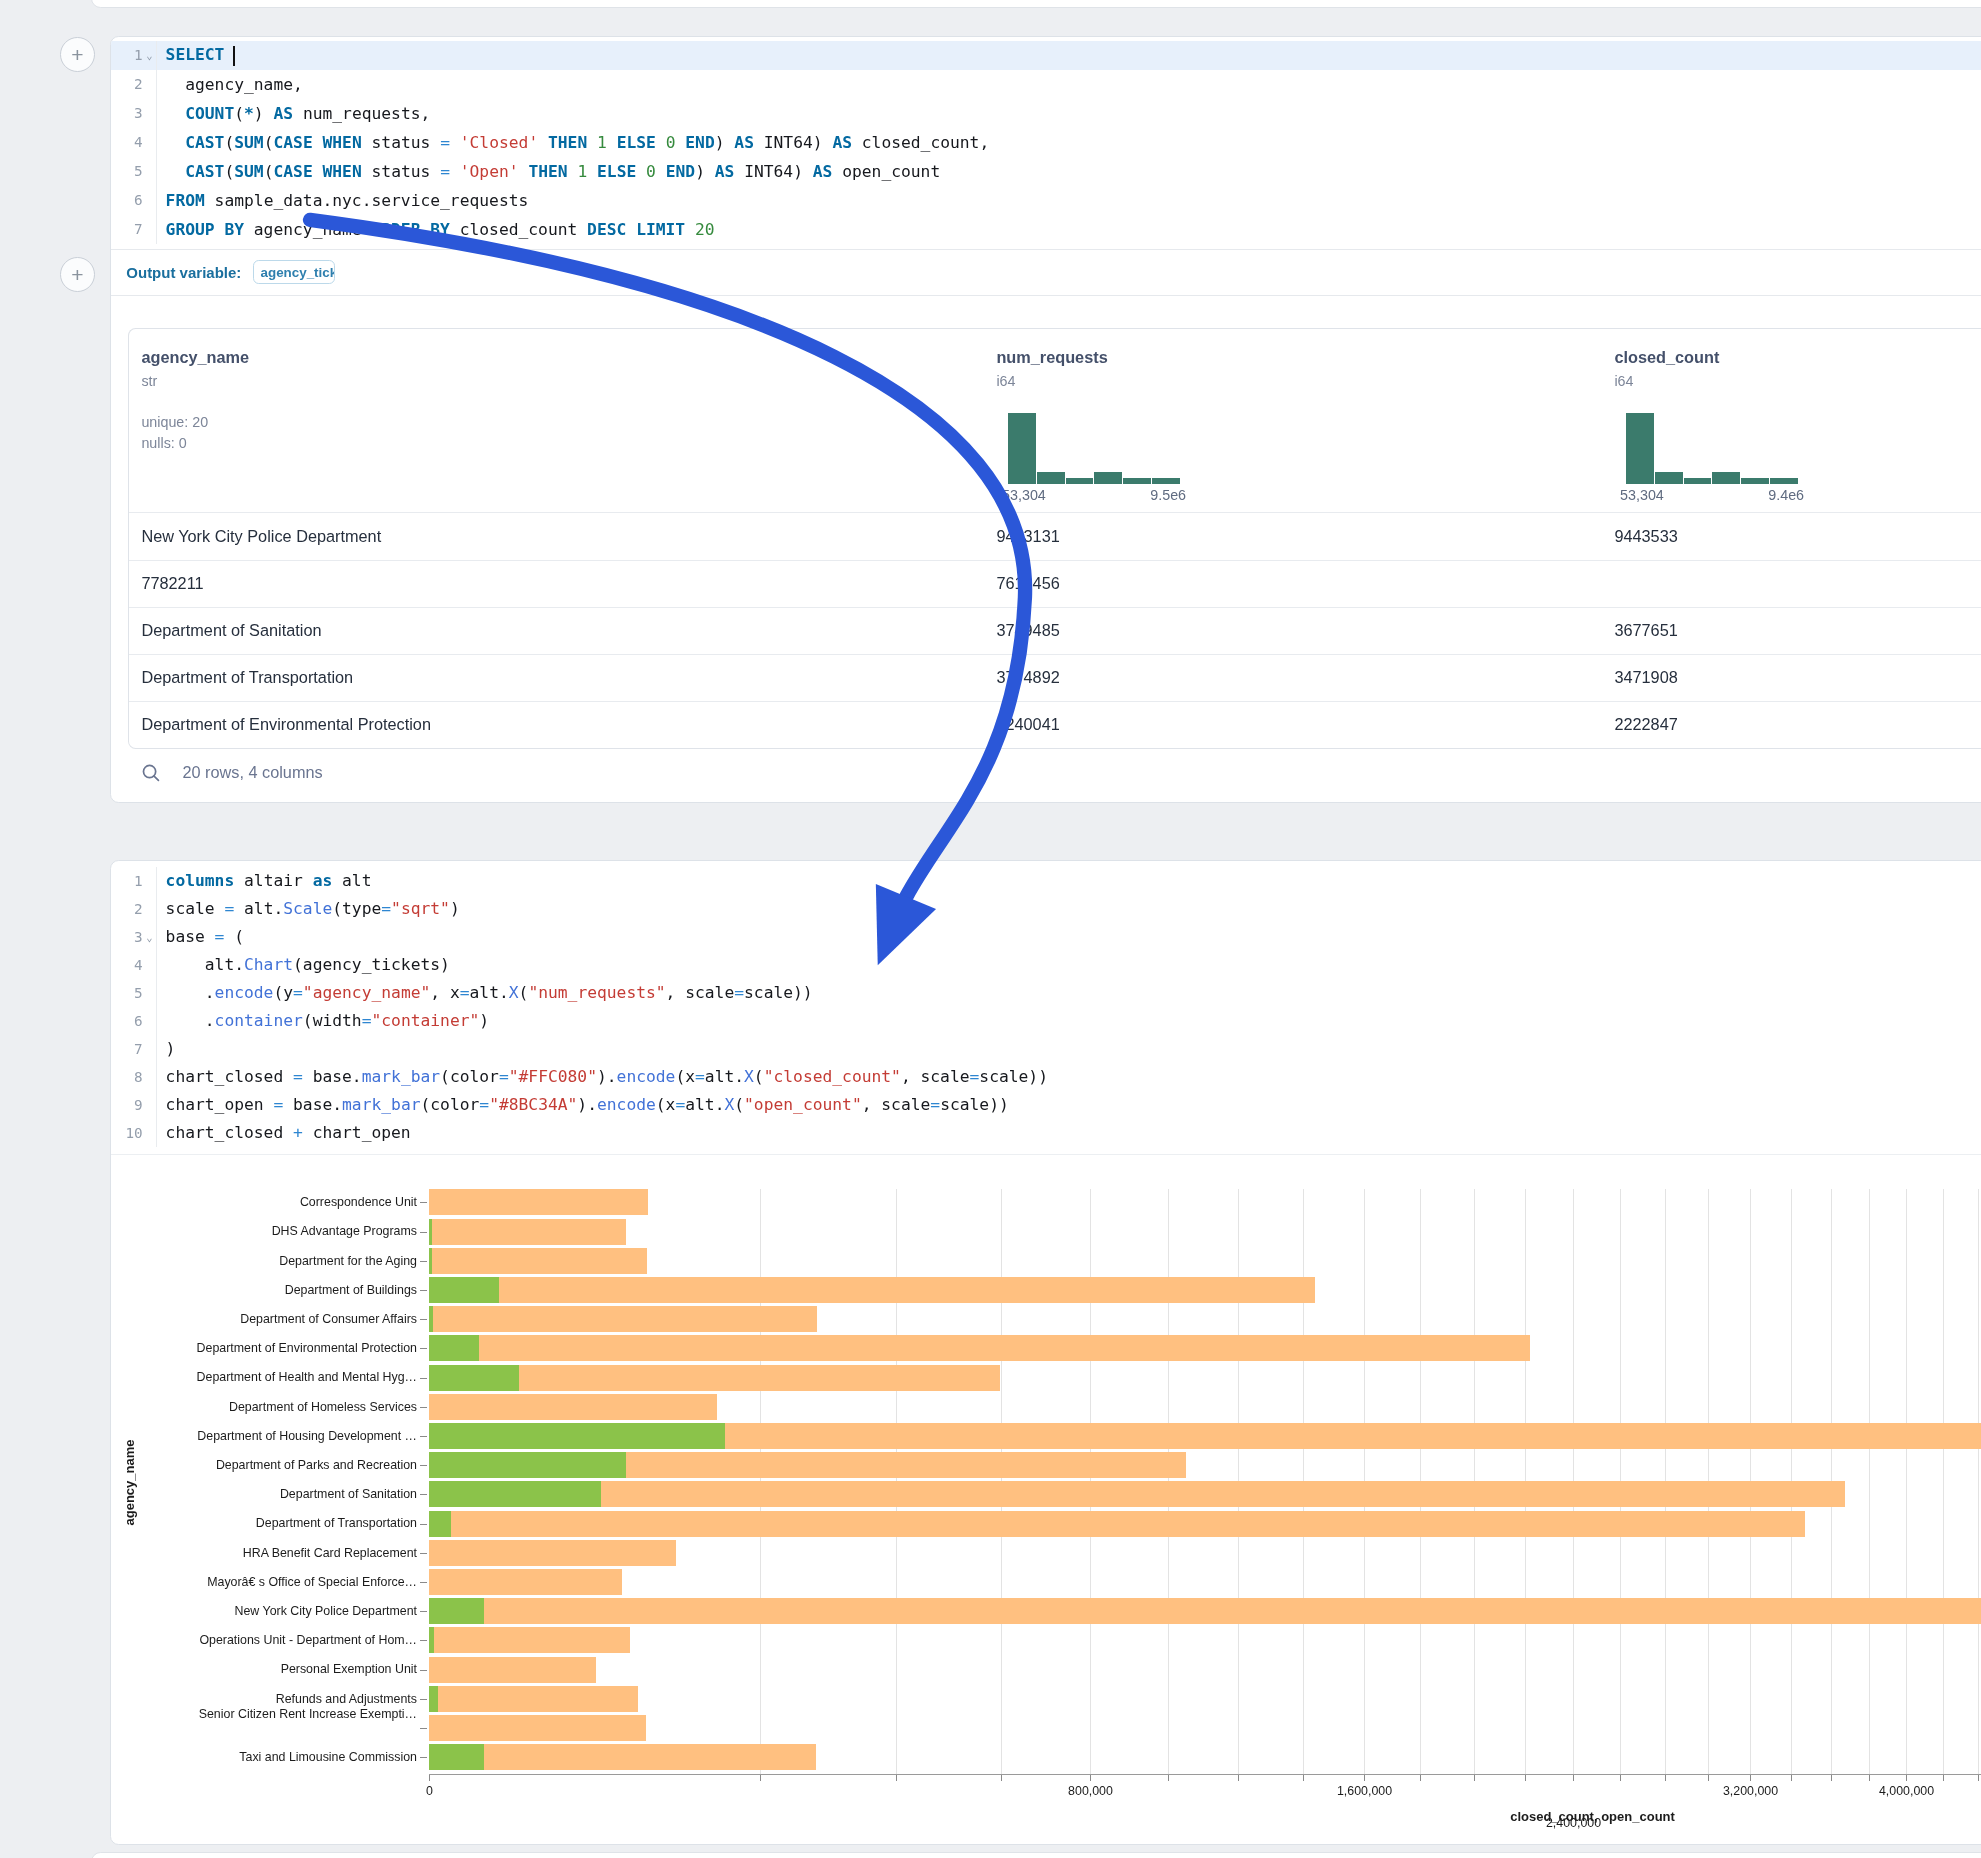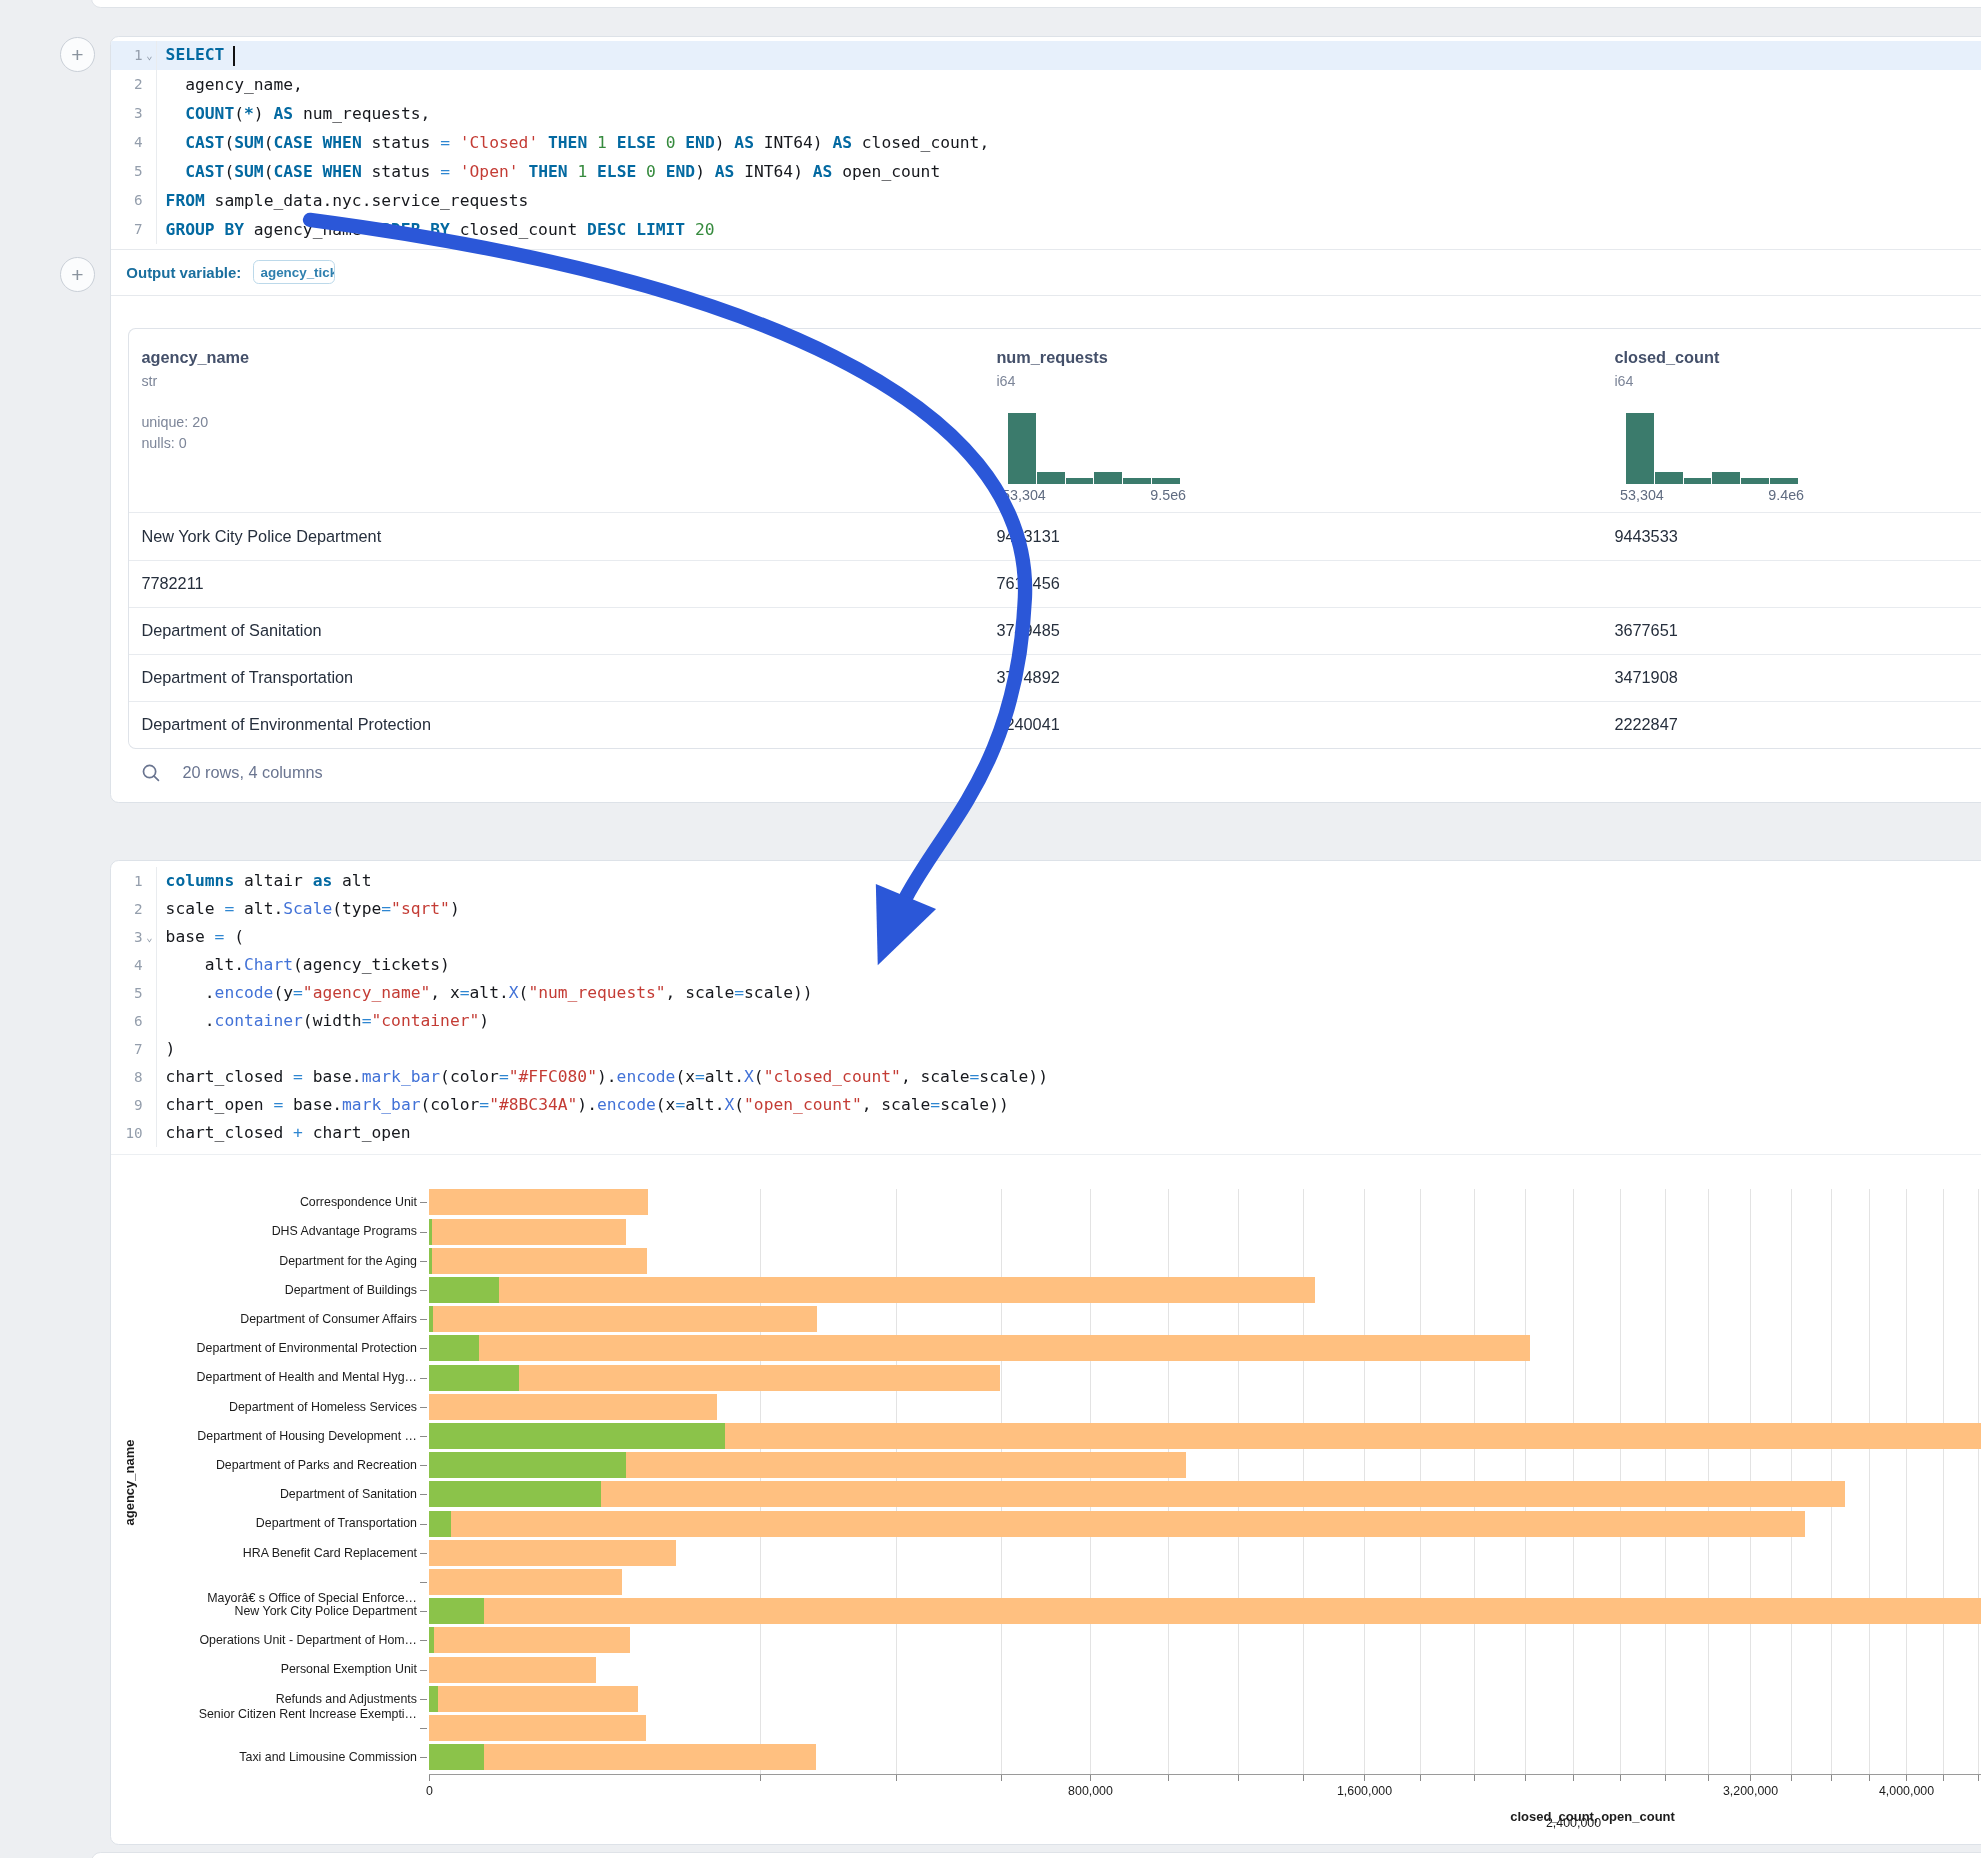--- a/index.html
+++ b/index.html
@@ -296,21 +296,21 @@
         <div class="ytick" style="left: 309px; top: 339px;"></div>
         <div class="bar" style="left: 318px; top: 326px; width: 1416px; background: rgb(255, 192, 128);"></div>
         <div class="bar" style="left: 318px; top: 326px; width: 172px; background: rgb(139, 195, 74);"></div>
         <div class="ylab" style="top: 361px;">Department of Transportation</div>
         <div class="ytick" style="left: 309px; top: 369px;"></div>
         <div class="bar" style="left: 318px; top: 356px; width: 1376px; background: rgb(255, 192, 128);"></div>
         <div class="bar" style="left: 318px; top: 356px; width: 22px; background: rgb(139, 195, 74);"></div>
         <div class="ylab" style="top: 391px;">HRA Benefit Card Replacement</div>
         <div class="ytick" style="left: 309px; top: 398px;"></div>
         <div class="bar" style="left: 318px; top: 385px; width: 247px; background: rgb(255, 192, 128);"></div>
-        <div class="ylab" style="top: 436px;">Mayorâ€ s Office of Special Enforce…</div>
+        <div class="ylab" style="top: 420px;">Mayorâ€ s Office of Special Enforce…</div>
         <div class="ytick" style="left: 309px; top: 427px;"></div>
         <div class="bar" style="left: 318px; top: 414px; width: 193px; background: rgb(255, 192, 128);"></div>
         <div class="ylab" style="top: 449px;">New York City Police Department</div>
         <div class="ytick" style="left: 309px; top: 456px;"></div>
         <div class="bar" style="left: 318px; top: 443px; width: 2269px; background: rgb(255, 192, 128);"></div>
         <div class="bar" style="left: 318px; top: 443px; width: 55px; background: rgb(139, 195, 74);"></div>
         <div class="ylab" style="top: 478px;">Operations Unit - Department of Hom…</div>
         <div class="ytick" style="left: 309px; top: 485px;"></div>
         <div class="bar" style="left: 318px; top: 472px; width: 201px; background: rgb(255, 192, 128);"></div>
         <div class="bar" style="left: 318px; top: 472px; width: 5.3px; background: rgb(139, 195, 74);"></div>

